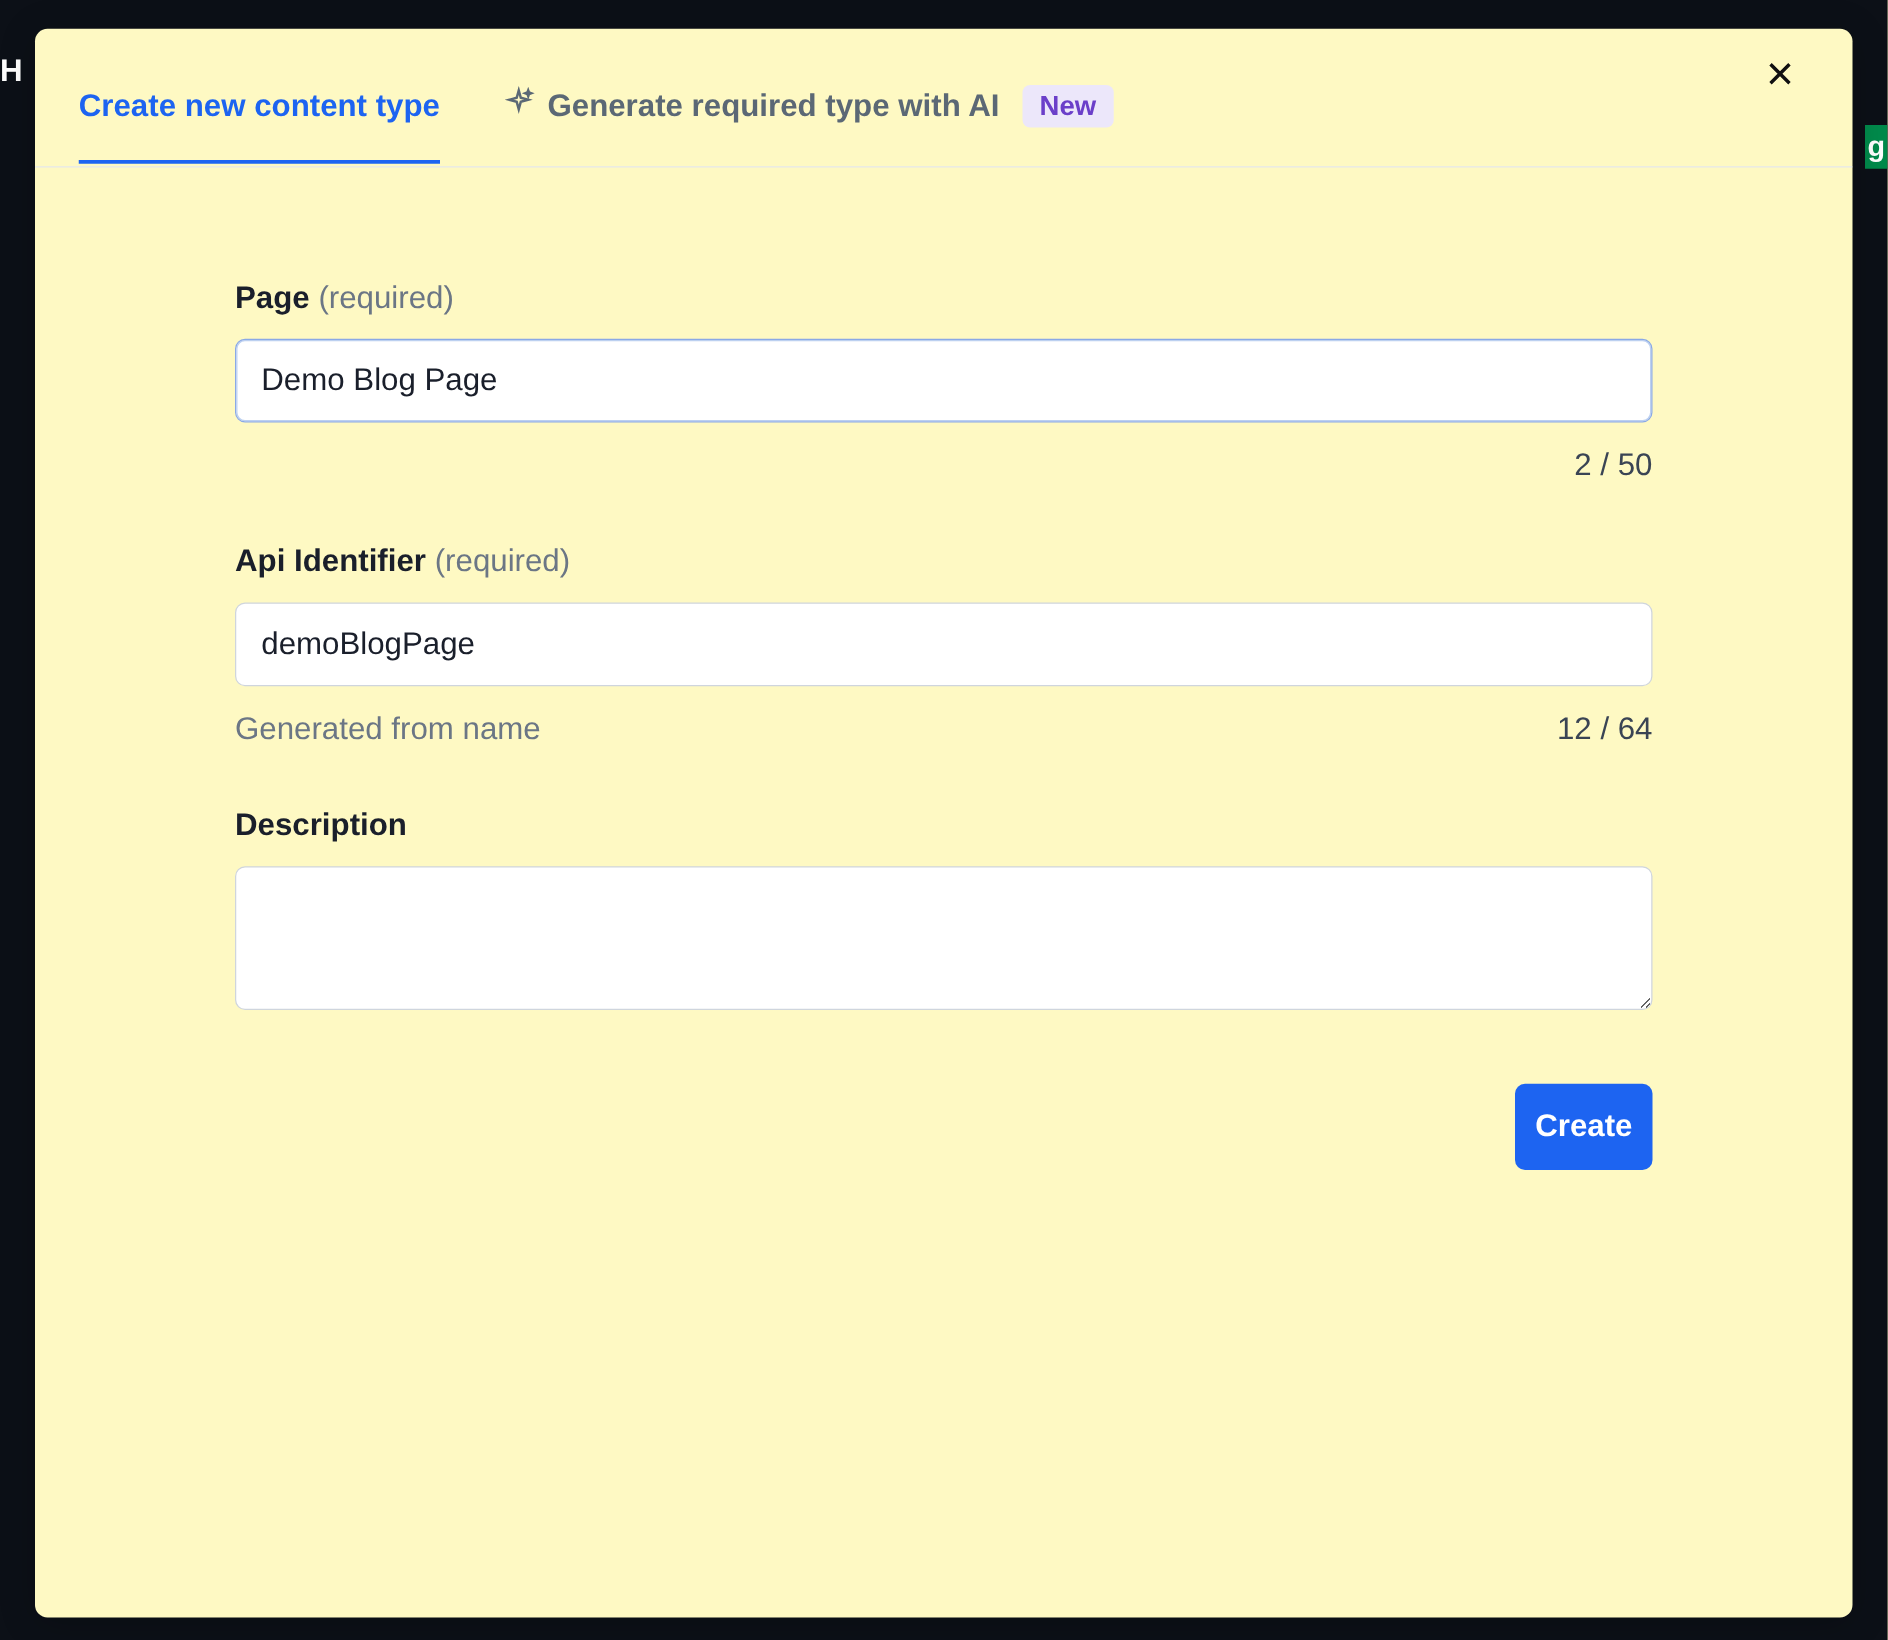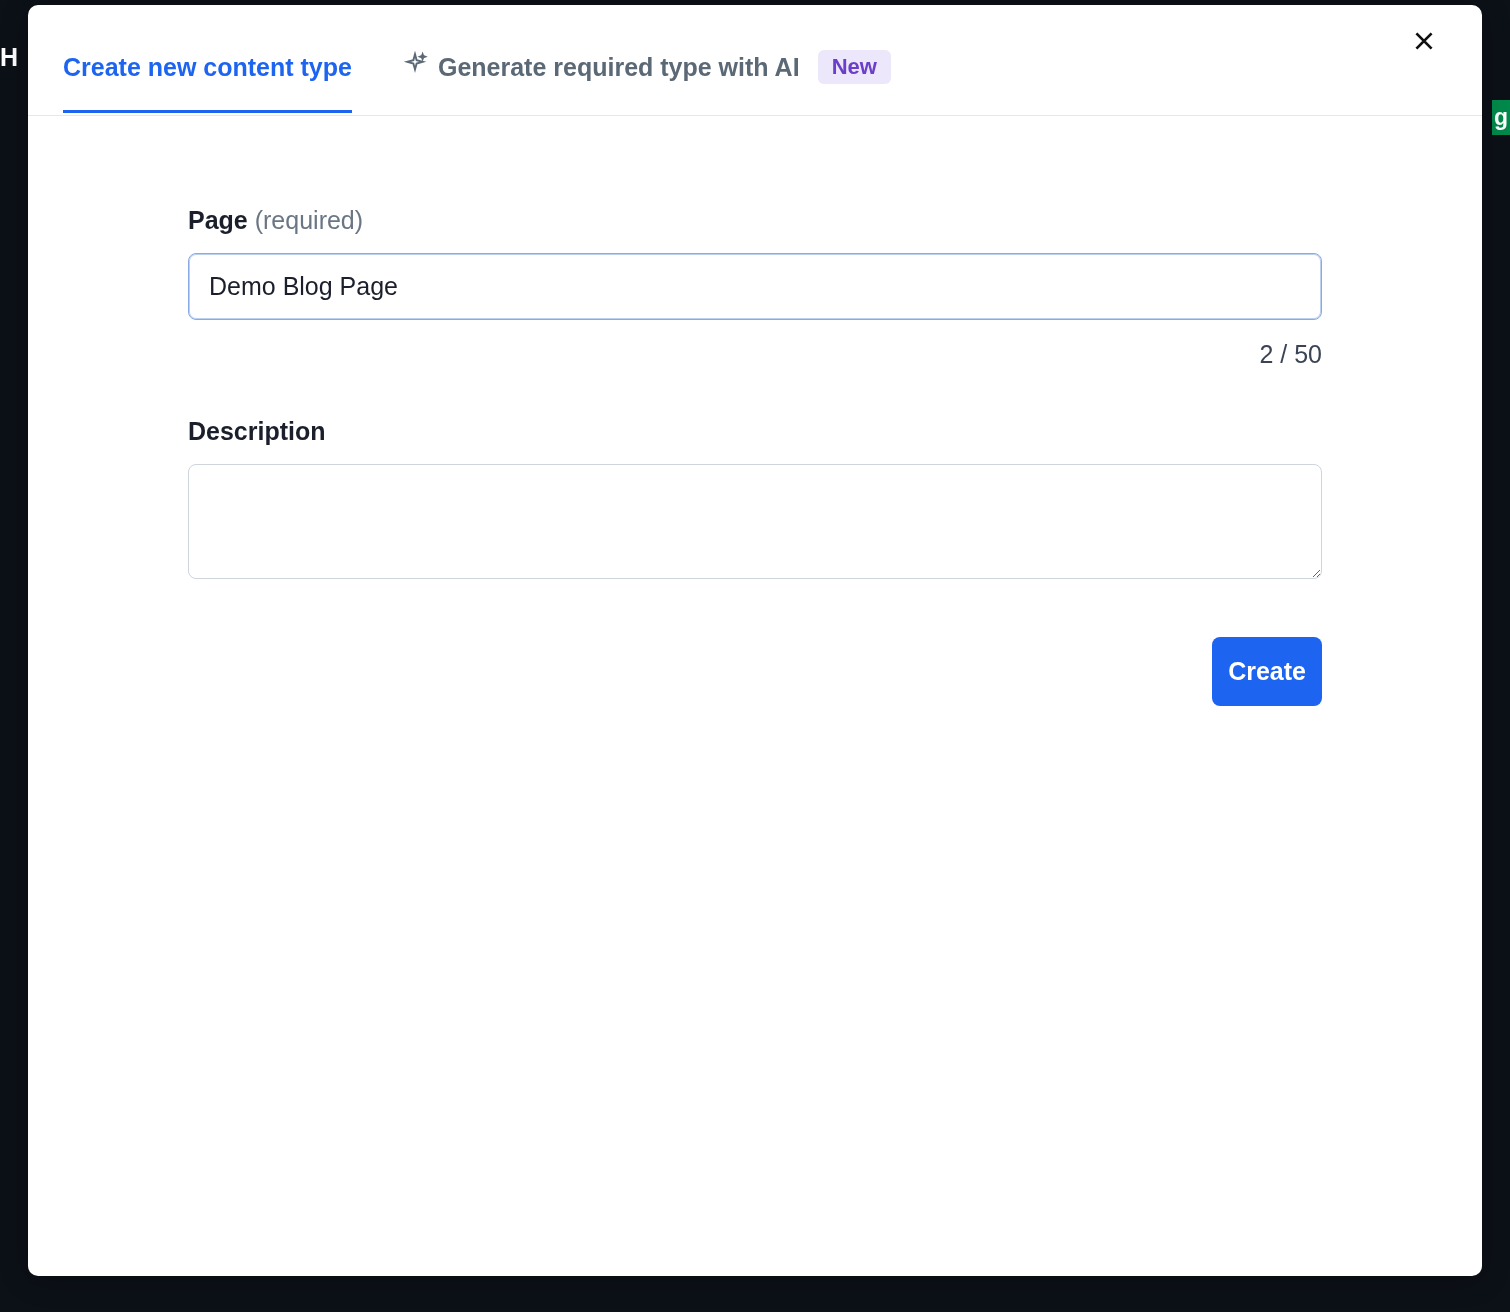--- a/index.html
+++ b/index.html
@@ -35,25 +35,25 @@
       top: 100px;
       right: 0;
       color: #fff;
       font-size: 23px;
       font-weight: 600;
       background: #008a4b;
       padding: 4px 2px;
     }
     .modal {
       position: absolute;
-      top: 5px;
+      top: 23px;
       left: 28px;
       width: 1454px;
       height: 1271px;
-      background: #ffffff;
+      background: #fef9c3;
       border-radius: 10px;
       box-shadow: 0 4px 30px rgba(0,0,0,0.2);
       overflow: hidden;
     }
     .modal-tabs {
       display: flex;
       align-items: center;
       padding: 45px 35px 0 35px;
       border-bottom: 1px solid #e5e7eb;
       position: relative;
@@ -216,20 +216,31 @@
       <div class="label-row">
         <span>Page</span>
         <span class="label-req">(required)</span>
       </div>
       <input class="text-input highlight" type="text" value="Demo Blog Page" style="">
       <div class="helper-row right">
         <span class="counter">2 / 50</span>
       </div>
     </div>
 
+    <div class="field">
+      <div class="label-row">
+        <span>Api Identifier</span>
+        <span class="label-req">(required)</span>
+      </div>
+      <input class="text-input" type="text" value="demoBlogPage" style="">
+      <div class="helper-row">
+        <span>Generated from name</span>
+        <span class="counter">12 / 64</span>
+      </div>
+    </div>
 
     <div class="field">
       <div class="label-row">
         <span>Description</span>
       </div>
       <textarea class="textarea" style=""></textarea>
     </div>
 
     <div class="actions">
       <button class="create-btn">Create</button>

